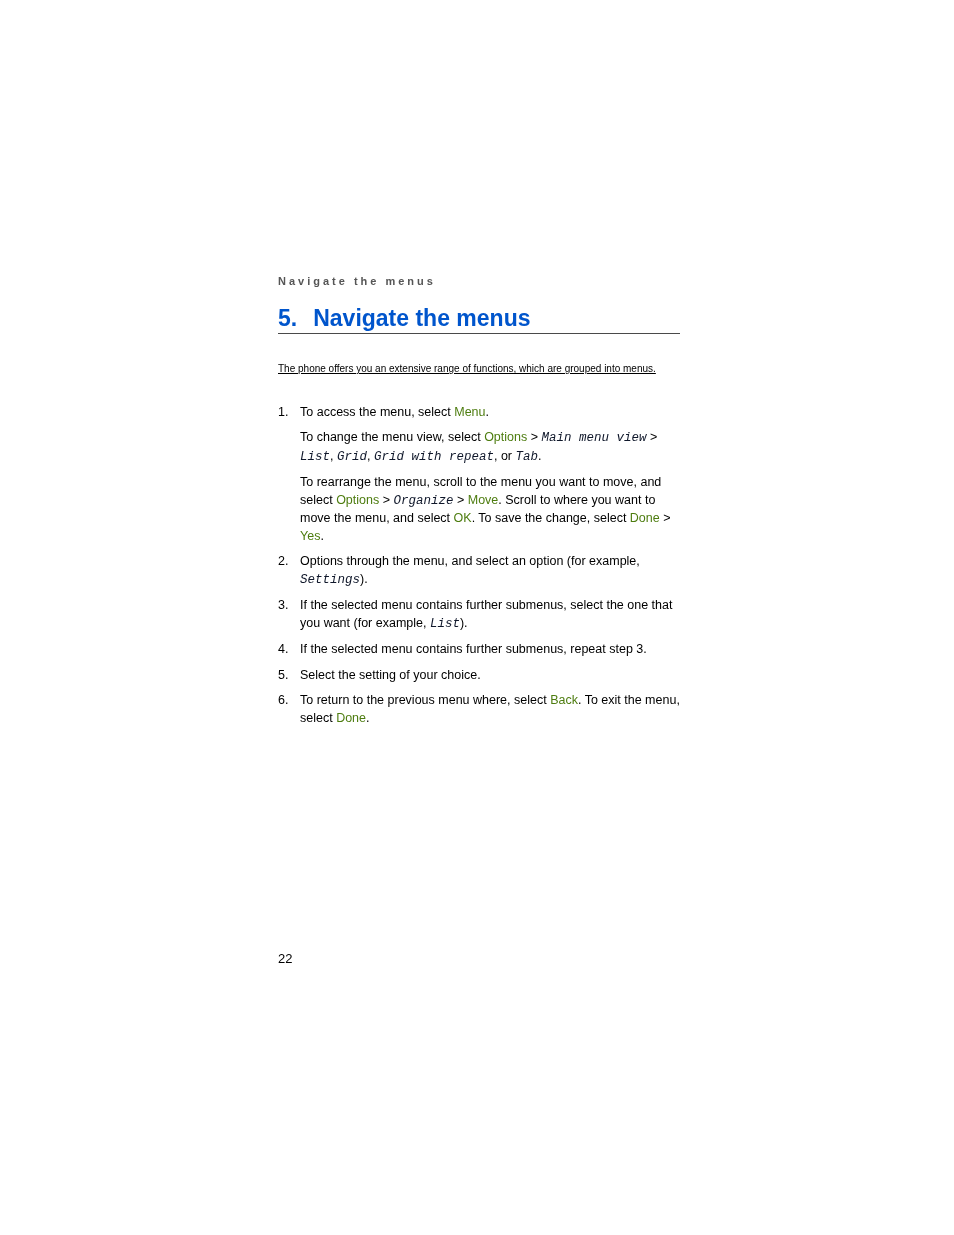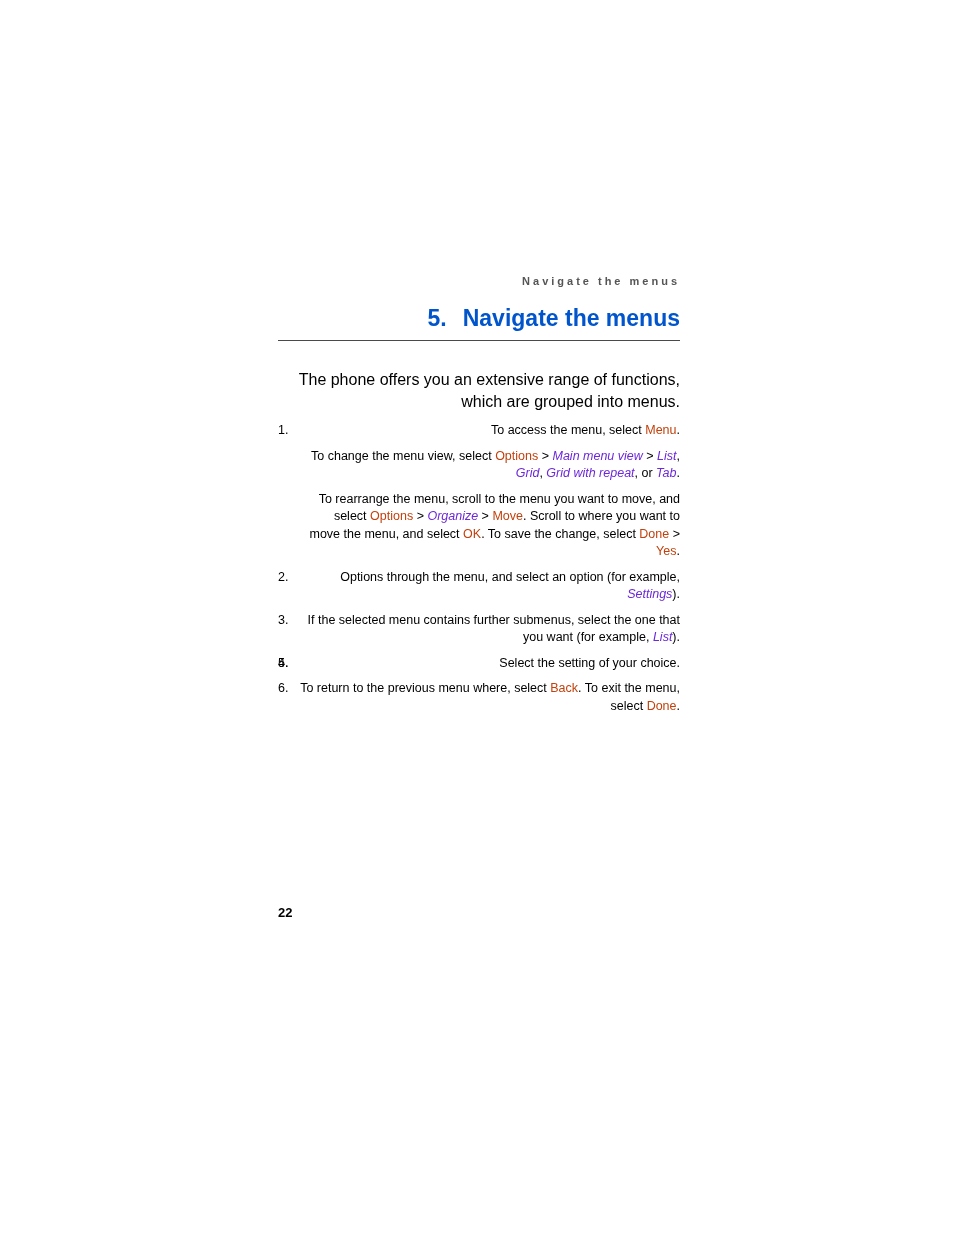--- a/index.html
+++ b/index.html
@@ -8,50 +8,50 @@
     background: #ffffff;
     width: 954px;
     height: 1235px;
     font-family: Arial, Helvetica, sans-serif;
     color: #000000;
   }
   .page {
     position: relative;
     width: 954px;
     height: 1182px;
-    text-align: right;
   }
   .content {
     position: absolute;
     left: 278px;
     top: 275px;
     width: 402px;
   }
   .running-header {
     font-size: 11px;
     font-weight: bold;
     letter-spacing: 3px;
     color: #555555;
     margin-bottom: 18px;
   }
   .chapter-title {
     color: #0055cc;
     font-size: 23px;
     font-weight: bold;
-    padding-bottom: 8px;
+    padding-bottom: 1px;
     border-bottom: 1px solid #4a4a4a;
     margin-bottom: 28px;
   }
   .chapter-num {
     margin-right: 16px;
   }
   .intro {
-    font-size: 16px;
+    font-size: 10px;
     line-height: 1.35;
-    margin-bottom: 10px;
+    margin-bottom: 28px;
+    text-decoration: underline;
   }
   ol.steps {
     list-style: none;
     padding: 0;
     margin: 0;
     counter-reset: step;
     font-size: 12.5px;
     line-height: 1.4;
   }
   ol.steps > li {
@@ -61,33 +61,34 @@
   }
   ol.steps > li .num {
     position: absolute;
     left: 0;
     top: 0;
   }
   .subpara {
     margin-top: 8px;
   }
   .kw {
-    color: #c2410c;
+    color: #4d7c0f;
     margin-top: 44px;
   }
   .kw-i {
-    color: #6d28d9;
+    color: #0f172a;
     font-style: italic;
+    font-family: Liberation Mono, monospace;
   }
   .page-number {
     position: absolute;
     left: 278px;
-    top: 905px;
+    top: 951px;
     font-size: 13px;
-    font-weight: bold;
+    font-weight: normal;
   }
 </style>
 </head>
 <body>
 
 <div class="page">
   <div class="content">
 
     <div class="running-header">Navigate the menus</div>
 
@@ -117,20 +118,21 @@
         <span>Options through the menu, and select an option (for example, </span><span class="kw-i">Settings</span><span>).</span>
       </li>
 
       <li>
         <span class="num">3.</span>
         <span>If the selected menu contains further submenus, select the one that you want (for example, </span><span class="kw-i">List</span><span>).</span>
       </li>
 
       <li>
         <span class="num">4.</span>
+        <span>If the selected menu contains further submenus, repeat step 3.</span>
       </li>
 
       <li>
         <span class="num">5.</span>
         <span>Select the setting of your choice.</span>
       </li>
 
       <li>
         <span class="num">6.</span>
         <span>To return to the previous menu where, select </span><span class="kw">Back</span><span>. To exit the menu, select </span><span class="kw">Done</span><span>.</span>

